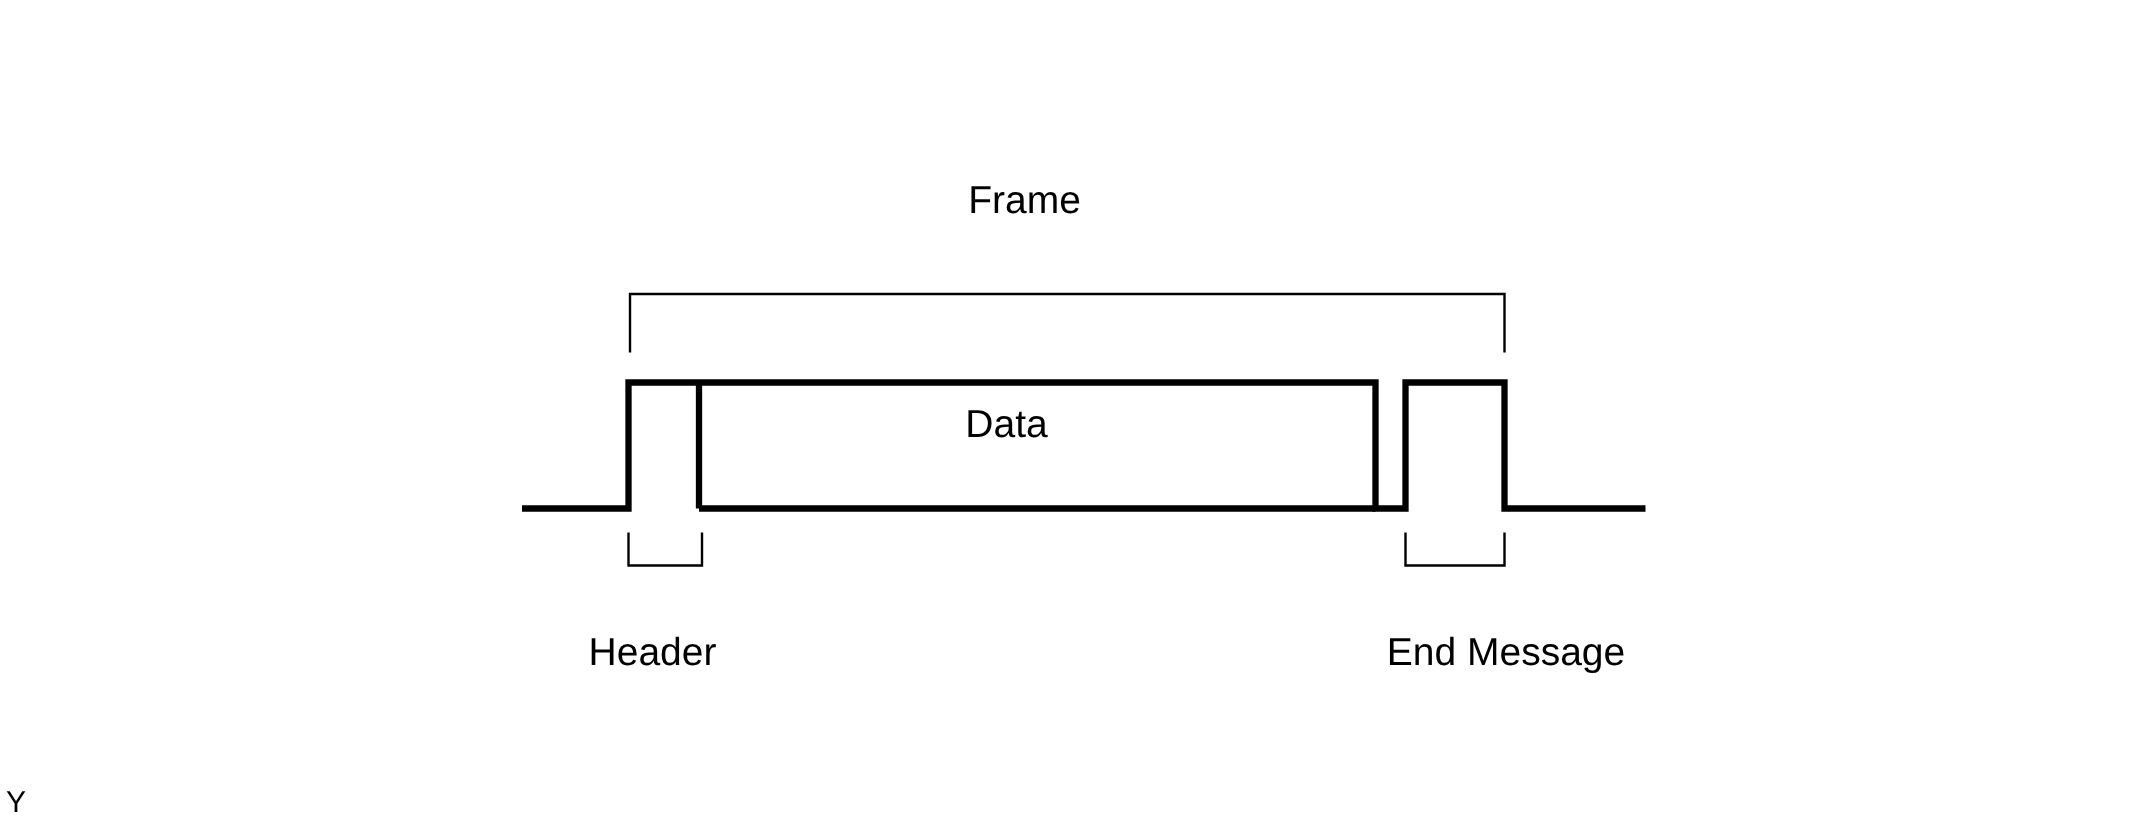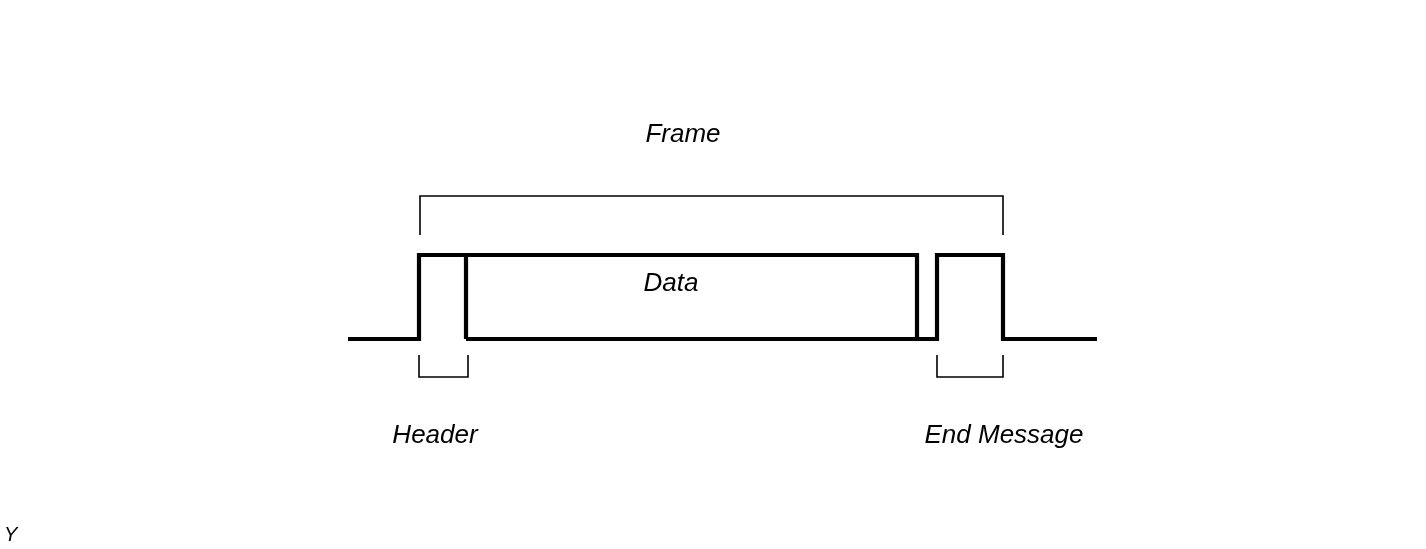--- a/index.html
+++ b/index.html
@@ -15,21 +15,20 @@
     overflow: hidden;
     font-family: "Liberation Sans", sans-serif;
     color: #000000;
   }
   #diagram-root {
     position: absolute;
     left: 0;
     top: 0;
     width: 1426px;
     height: 454px;
-    font-style: italic;
   }
   svg.diagram-canvas {
     display: block;
     width: 1426px;
     height: 549px;
   }
   .waveform-path {
     fill: none;
     stroke: #000000;
     stroke-width: 4.2;

